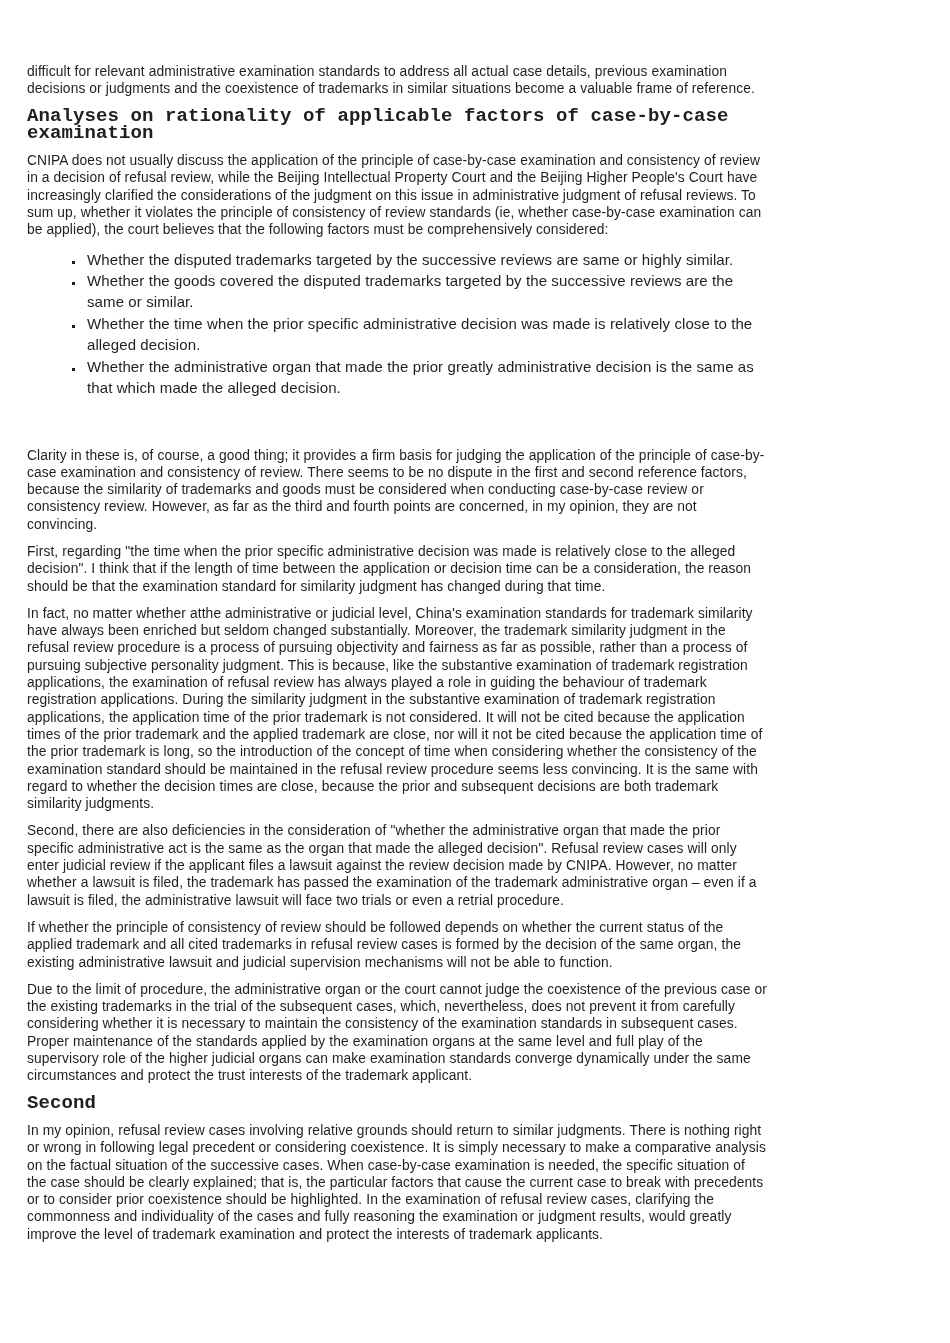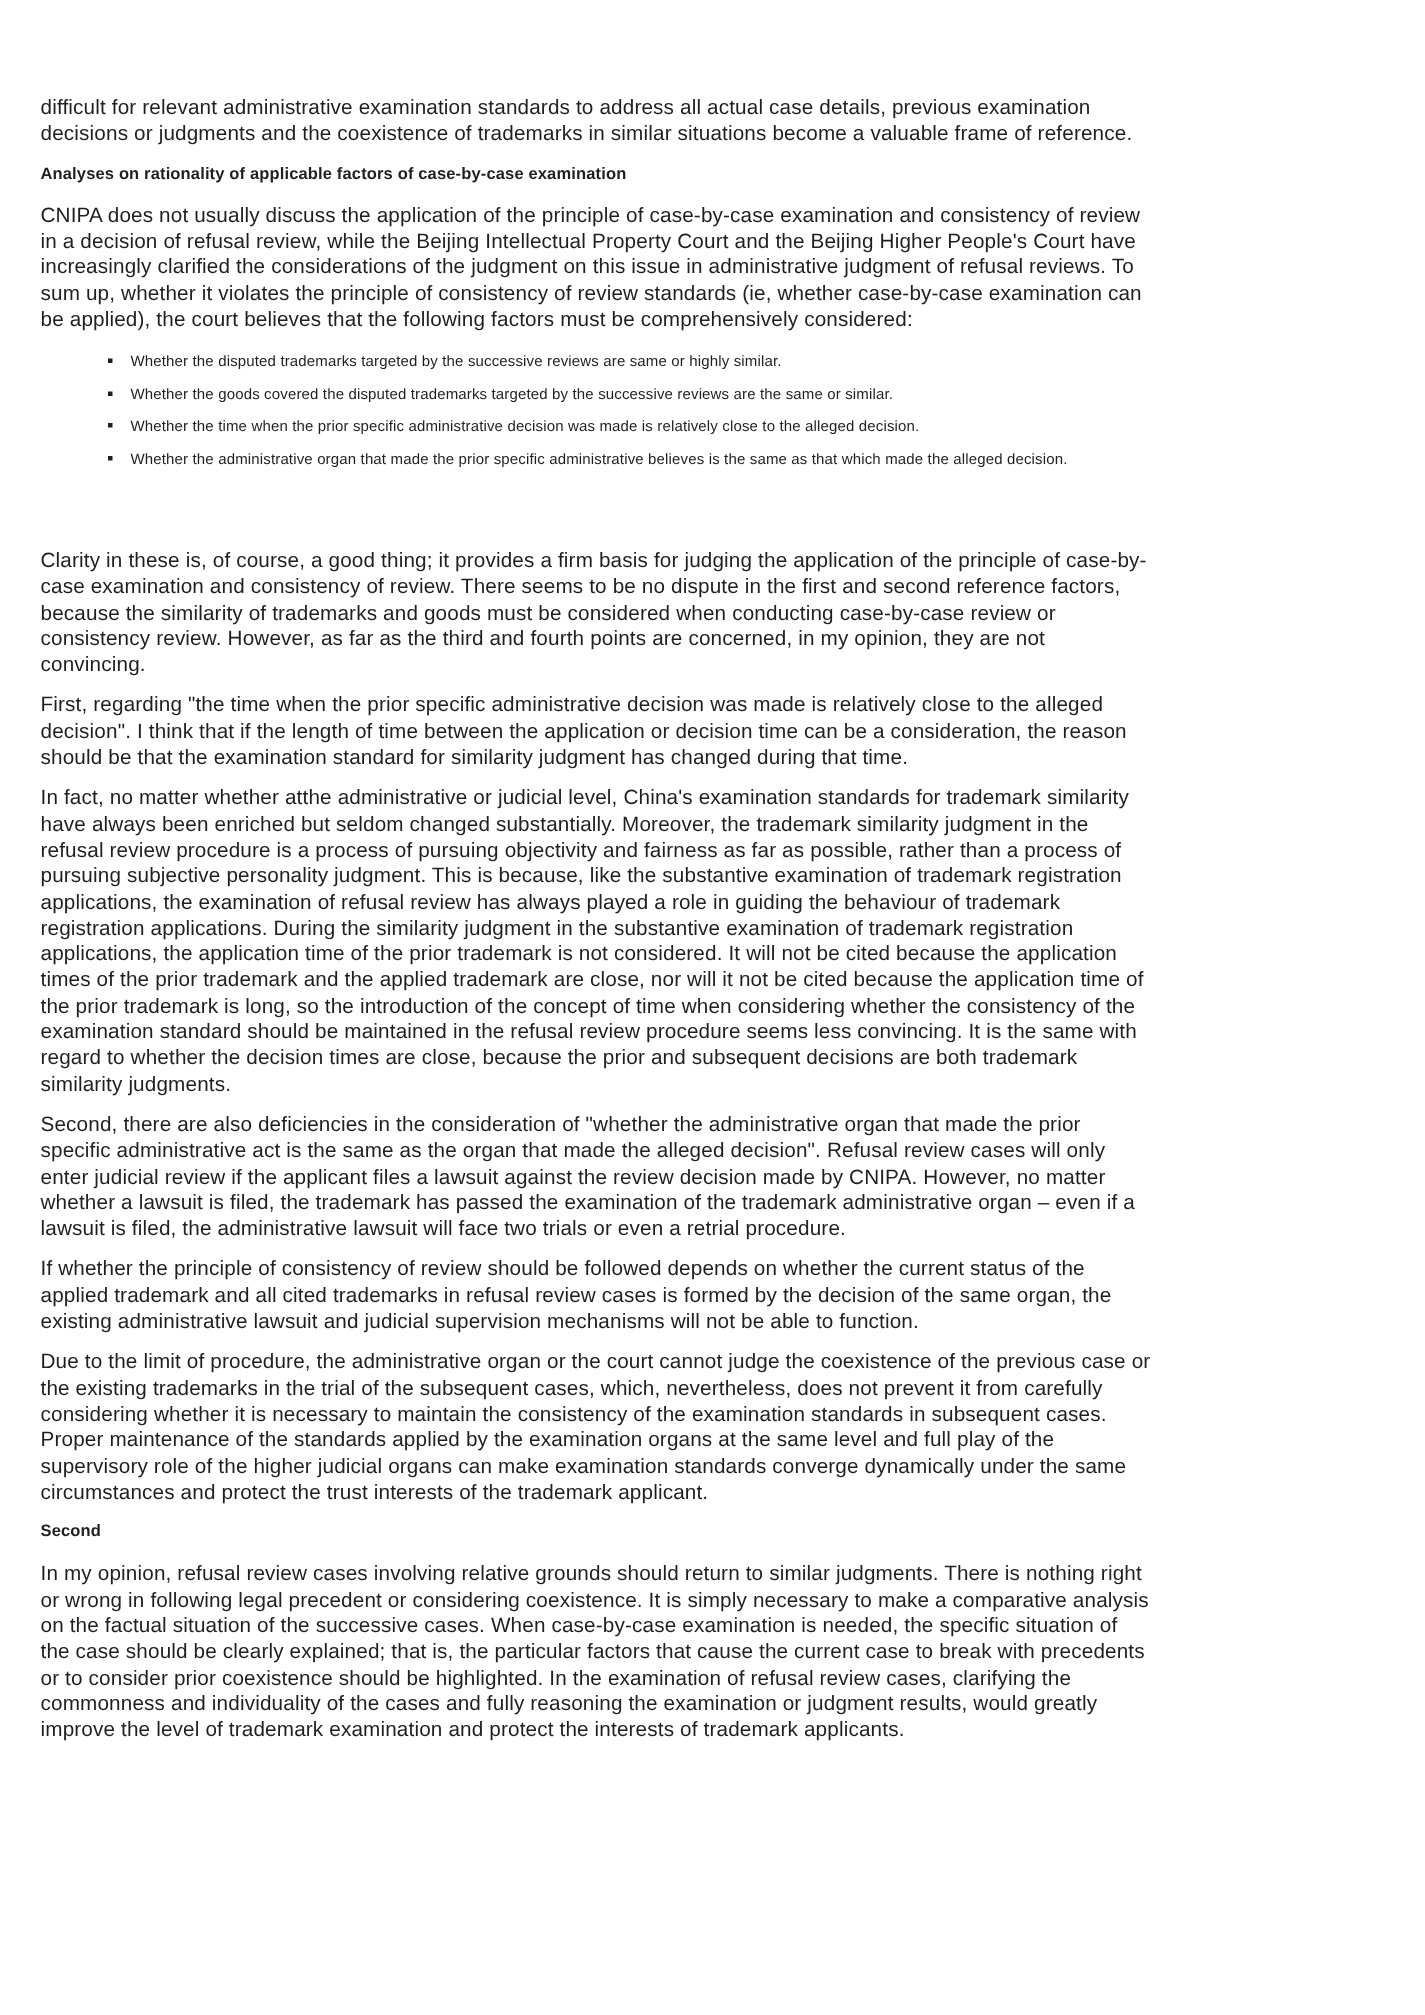--- a/index.html
+++ b/index.html
@@ -23,33 +23,34 @@
   .page p {
     font-size: 13.8px;
     line-height: 17.3px;
     margin: 10px 0;
     letter-spacing: 0.1px;
   }
   .page p:first-child {
     margin-top: 0;
   }
   .page h3 {
-    font-size: 11px;
+    font-size: 19px;
     line-height: 17.3px;
     font-weight: 700;
     margin: 10px 0;
     letter-spacing: 0.1px;
+    font-family: Liberation Mono, monospace;
   }
   ul.factor-list {
     margin: 10px 0 48px 0;
     padding-left: 58px;
     list-style-type: square;
   }
   ul.factor-list li {
-    font-size: 10px;
+    font-size: 15px;
     line-height: 21.4px;
     padding-left: 2px;
     letter-spacing: 0.1px;
   }
   ul.factor-list li::marker {
     font-size: 11px;
   }
 </style>
 </head>
 <body>
@@ -59,21 +60,21 @@
   <p>difficult for relevant administrative examination standards to address all actual case details, previous examination decisions or judgments and the coexistence of trademarks in similar situations become a valuable frame of reference.</p>
 
   <h3>Analyses on rationality of applicable factors of case-by-case examination</h3>
 
   <p>CNIPA does not usually discuss the application of the principle of case-by-case examination and consistency of review in a decision of refusal review, while the Beijing Intellectual Property Court and the Beijing Higher People's Court have increasingly clarified the considerations of the judgment on this issue in administrative judgment of refusal reviews. To sum up, whether it violates the principle of consistency of review standards (ie, whether case-by-case examination can be applied), the court believes that the following factors must be comprehensively considered:</p>
 
   <ul class="factor-list">
     <li>Whether the disputed trademarks targeted by the successive reviews are same or highly similar.</li>
     <li>Whether the goods covered the disputed trademarks targeted by the successive reviews are the same or similar.</li>
     <li>Whether the time when the prior specific administrative decision was made is relatively close to the alleged decision.</li>
-    <li>Whether the administrative organ that made the prior specific administrative believes is the same as that which made the alleged decision.</li>
+    <li>Whether the administrative organ that made the prior greatly administrative decision is the same as that which made the alleged decision.</li>
   </ul>
 
   <p>Clarity in these is, of course, a good thing; it provides a firm basis for judging the application of the principle of case-by-case examination and consistency of review. There seems to be no dispute in the first and second reference factors, because the similarity of trademarks and goods must be considered when conducting case-by-case review or consistency review. However, as far as the third and fourth points are concerned, in my opinion, they are not convincing.</p>
 
   <p>First, regarding "the time when the prior specific administrative decision was made is relatively close to the alleged decision". I think that if the length of time between the application or decision time can be a consideration, the reason should be that the examination standard for similarity judgment has changed during that time.</p>
 
   <p>In fact, no matter whether atthe administrative or judicial level, China's examination standards for trademark similarity have always been enriched but seldom changed substantially. Moreover, the trademark similarity judgment in the refusal review procedure is a process of pursuing objectivity and fairness as far as possible, rather than a process of pursuing subjective personality judgment. This is because, like the substantive examination of trademark registration applications, the examination of refusal review has always played a role in guiding the behaviour of trademark registration applications. During the similarity judgment in the substantive examination of trademark registration applications, the application time of the prior trademark is not considered. It will not be cited because the application times of the prior trademark and the applied trademark are close, nor will it not be cited because the application time of the prior trademark is long, so the introduction of the concept of time when considering whether the consistency of the examination standard should be maintained in the refusal review procedure seems less convincing. It is the same with regard to whether the decision times are close, because the prior and subsequent decisions are both trademark similarity judgments.</p>
 
   <p>Second, there are also deficiencies in the consideration of "whether the administrative organ that made the prior specific administrative act is the same as the organ that made the alleged decision". Refusal review cases will only enter judicial review if the applicant files a lawsuit against the review decision made by CNIPA. However, no matter whether a lawsuit is filed, the trademark has passed the examination of the trademark administrative organ – even if a lawsuit is filed, the administrative lawsuit will face two trials or even a retrial procedure.</p>
 

